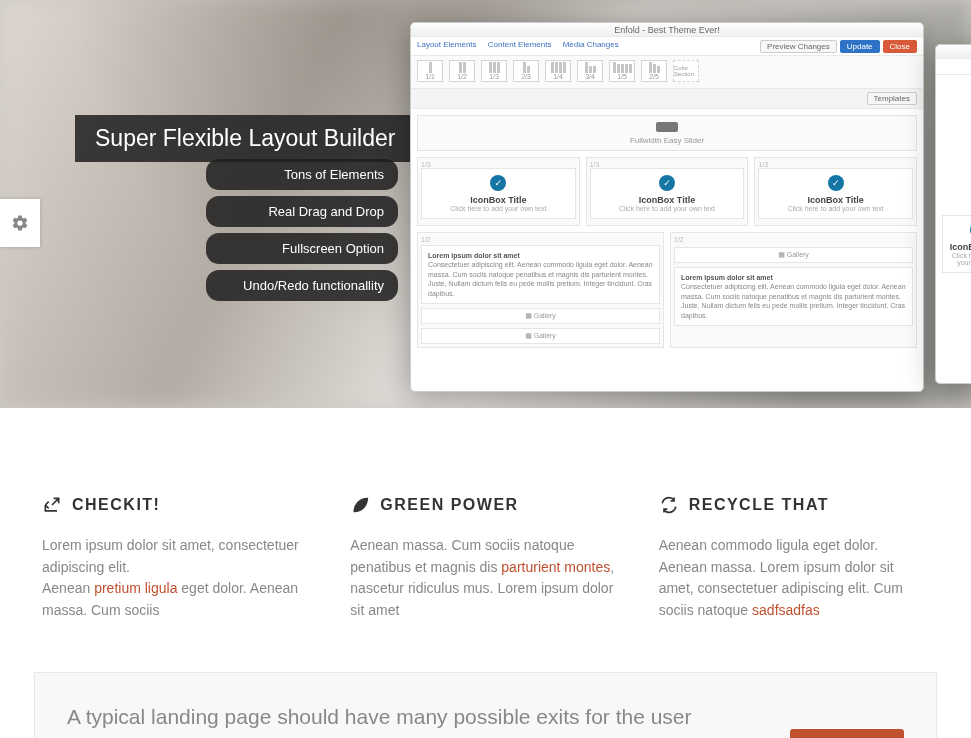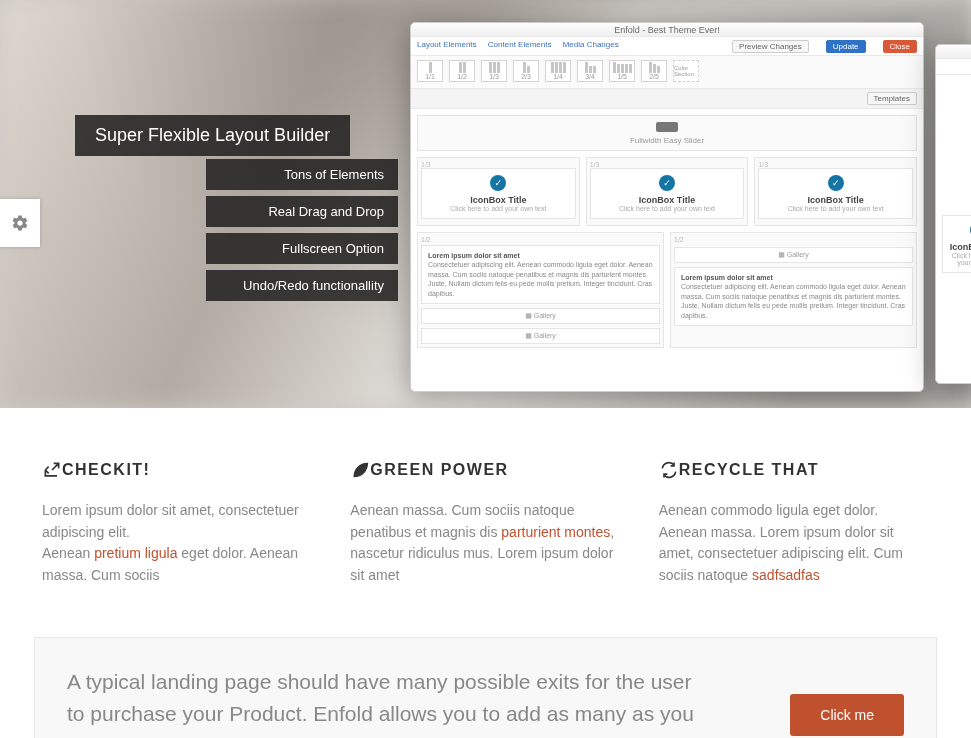--- a/index.html
+++ b/index.html
@@ -2,31 +2,31 @@
 <html><head>
 <meta charset="utf-8">
 <style>
   *{box-sizing:border-box;margin:0;padding:0;}
   html,body{width:971px;height:738px;font-family:"Helvetica Neue",Helvetica,Arial,sans-serif;overflow:hidden;}
   .hero{position:relative;width:971px;height:408px;overflow:hidden;background:#cfcbc6;}
   .hero-bg{position:absolute;inset:0;background:linear-gradient(115deg,#ded8d0 0%,#b2aba3 30%,#eae7e3 55%,#a5a49f 85%);filter:blur(10px);}
   .hero-vignette{position:absolute;inset:0;background:radial-gradient(ellipse at 50% 0%,rgba(50,40,30,.25) 0%,rgba(50,40,30,0) 60%);}
   
   .gear-tab{position:absolute;top:199px;left:0;width:40px;height:48px;background:#fff;display:flex;align-items:center;justify-content:center;box-shadow:0 0 4px rgba(0,0,0,.2);}
-  .main-title{position:absolute;top:115px;left:75px;background:rgba(30,30,30,.85);color:#fff;padding:10px 20px;font-size:18px;font-weight:300;}
+  .main-title{position:absolute;top:115px;left:75px;background:rgba(30,30,30,.85);color:#fff;padding:10px 20px;font-size:23px;font-weight:300;}
   .main-title b{font-weight:500;}
   .feature-list{position:absolute;top:159px;left:206px;width:192px;}
-  .feature-list div{background:rgba(30,30,30,.85);color:#fff;font-size:13px;text-align:right;padding:8px 14px;margin-bottom:6px;}
+  .feature-list div{background:rgba(30,30,30,.85);color:#fff;font-size:13px;text-align:right;padding:8px 14px;margin-bottom:6px;border-radius:13px;}
   
   .mockup{position:absolute;top:22px;left:410px;width:514px;height:370px;background:#fff;border:1px solid #ccc;border-radius:5px;box-shadow:0 6px 30px rgba(0,0,0,.35);font-size:9px;color:#666;}
   .mockup .titlebar{height:14px;border-bottom:1px solid #e8e8e8;text-align:center;font-size:9px;line-height:14px;color:#696969;background:linear-gradient(#fdfdfd,#f0f0f0);border-radius:5px 5px 0 0;}
   .mockup .topband{display:flex;justify-content:space-between;align-items:flex-start;padding:3px 6px 2px 6px;border-bottom:1px solid #e9e9e9;}
   .tablinks{font-size:8px;color:#3c72bf;}
   .tablinks span{margin-right:9px;text-align:center;}
-  .top-btns{display:flex;gap:17px;}
+  .top-btns{display:flex;gap:3px;}
   .btn-s{font-size:8px;padding:1px 6px;border:1px solid #ccc;border-radius:2px;background:#f7f7f7;}
   .btn-blue{background:#2f73c7;color:#fff;border-color:#2f73c7;}
   .btn-red{background:#d85a38;color:#fff;border-color:#d85a38;}
   .fractions{display:flex;gap:6px;padding:4px 6px 6px 6px;border-bottom:1px solid #e8e8e8;background:#fafafa;}
   .frac{width:26px;height:22px;border:1px solid #d4d4d4;background:#fff;display:flex;flex-direction:column;justify-content:center;align-items:center;font-size:7px;color:#999;}
   .frac .bars{display:flex;gap:1px;height:11px;align-items:flex-end;}
   .frac .bars i{display:block;width:3px;background:#c6c6c6;}
   .frac:last-child{border-style:dashed;}
   .temprow{display:flex;justify-content:flex-end;padding:3px 6px;background:#f4f4f4;border-bottom:1px solid #e7e7e7;}
   .easy-slider{margin:6px 6px 0 6px;border:1px solid #e3e3e3;height:36px;text-align:center;font-size:8px;color:#999;padding-top:6px;background:#fafafa;}
@@ -47,21 +47,21 @@
   
   .mockup2{position:absolute;top:44px;left:935px;width:80px;height:340px;background:#fff;border:1px solid #ccc;border-radius:5px 0 0 5px;box-shadow:0 6px 30px rgba(0,0,0,.35);font-size:8px;color:#777;}
   .mockup2 .t2{height:14px;background:linear-gradient(#fdfdfd,#f0f0f0);border-bottom:1px solid #e8e8e8;border-radius:5px 0 0 0;}
   .mockup2 .b2{height:16px;border-bottom:1px solid #e8e8e8;text-align:right;font-size:7px;line-height:16px;padding-right:4px;color:#666;}
   .mockup2 .box2{margin:10px 0 0 6px;border:1px solid #e5e5e5;background:#fff;padding:6px 4px;text-align:center;}
   
   
   .page{width:971px;background:#fff;}
   .cols{display:flex;gap:38px;padding:52px 42px 40px 42px;}
   .col{flex:1;}
-  .col h3{font-size:16px;letter-spacing:1.5px;font-weight:600;color:#333;text-transform:uppercase;display:flex;align-items:center;margin-bottom:20px;}
+  .col h3{font-size:16px;letter-spacing:1.5px;font-weight:600;color:#333;text-transform:uppercase;display:flex;align-items:center;gap:10px;margin-bottom:20px;margin-top:35px;}
   .col p{font-size:14px;color:#888;line-height:1.55;}
   .col a{color:#c0512f;text-decoration:none;}
   .ico-sm{width:20px;height:20px;display:inline-flex;align-items:center;justify-content:center;}
   
   .cta{margin:10px 34px 0 34px;border:1px solid #e8e8e8;background:#f8f8f8;display:flex;align-items:center;justify-content:space-between;padding:28px 32px;}
   .cta-text{font-size:21px;color:#888;line-height:1.55;max-width:640px;}
   .cta-btn{background:#c0512f;color:#fff;padding:13px 30px;font-size:14px;border-radius:3px;cursor:pointer;}
 </style>
 </head>
 <body>

